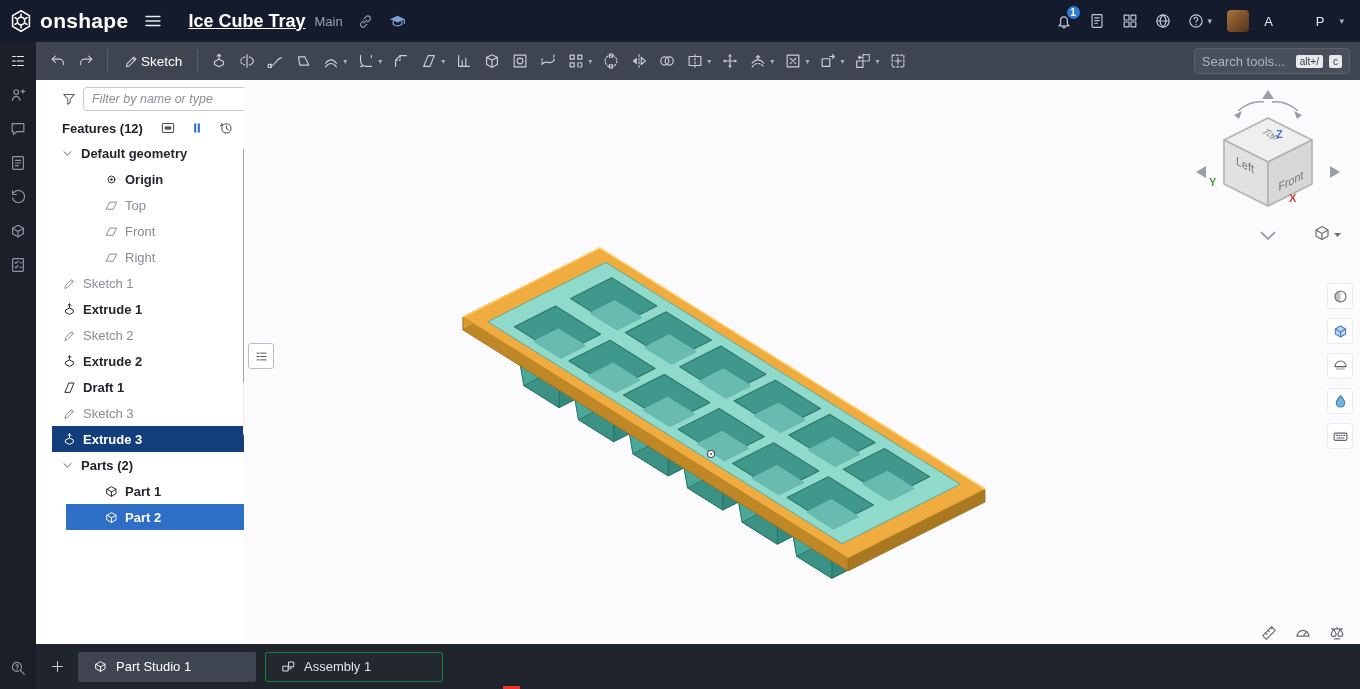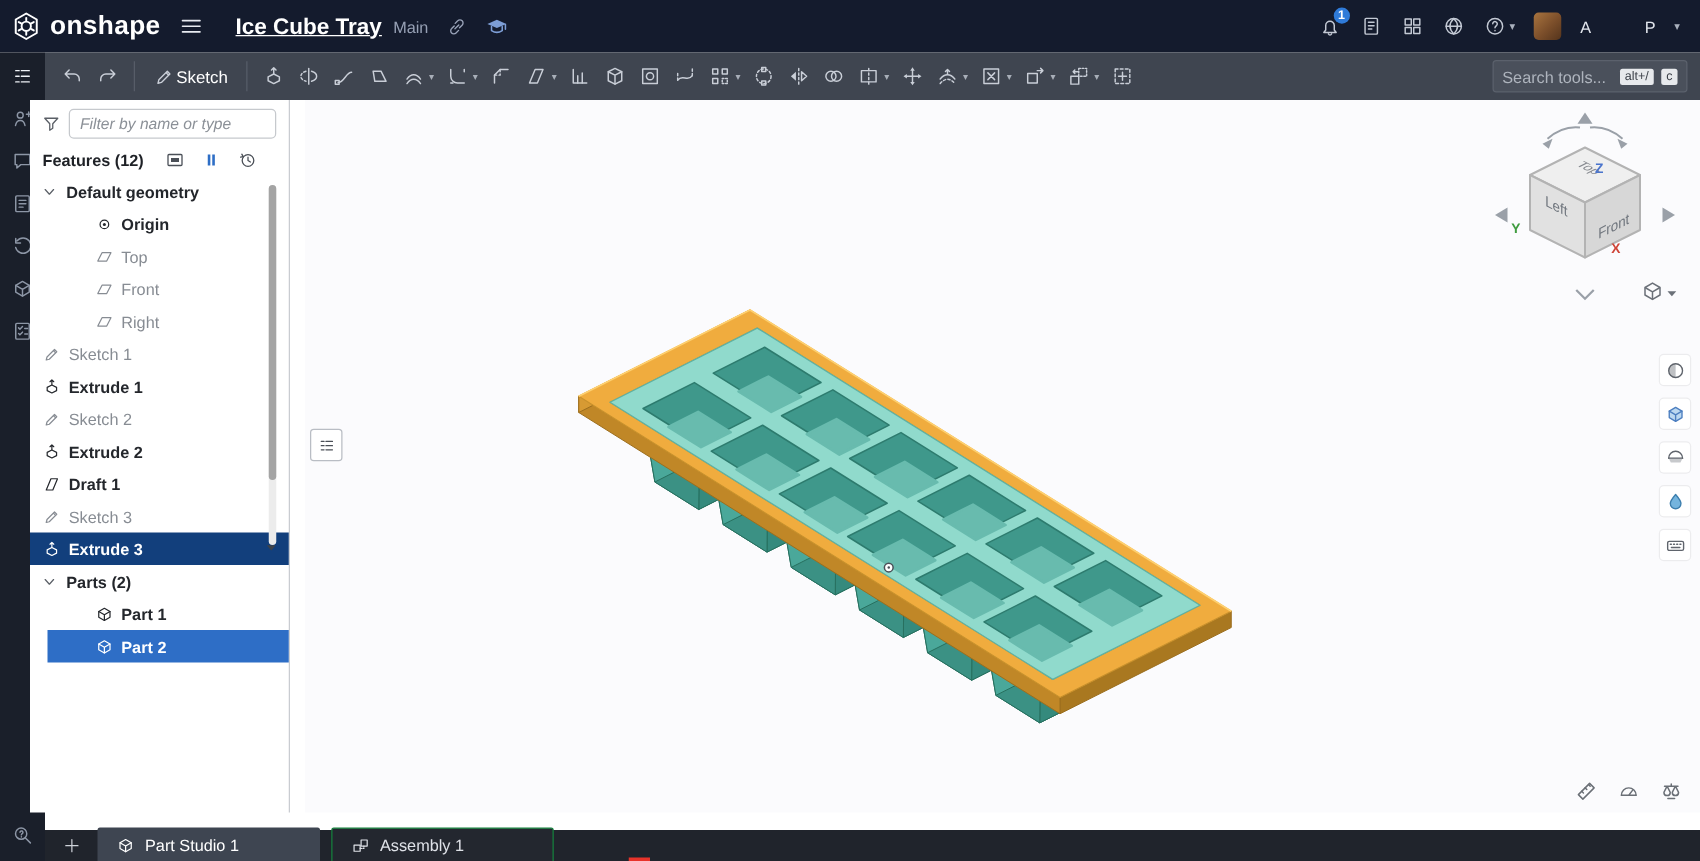--- a/index.html
+++ b/index.html
@@ -58,21 +58,21 @@
 
   
   .leftrail { position: absolute; left: 0; top: 42px; width: 36px; bottom: 0;
     background: #1a1f2a; display: flex; flex-direction: column; align-items: center;
     padding-top: 10px; gap: 16px; }
   .rail-btn { color: #8d96a6; }
   .rail-btn.active { color: #eef1f6; }
   .rail-bottom { margin-top: auto; margin-bottom: 12px; }
 
   
-  .panel { position: absolute; left: 24px; top: 80px; width: 208px; bottom: 39px;
+  .panel { position: absolute; left: 52px; top: 80px; width: 208px; bottom: 39px;
     background: #fff; border-right: 1px solid #c9ccd1; font-size: 13px; }
   .filter-row { display: flex; align-items: center; gap: 6px; padding: 7px 10px 4px 9px; color: #5a5f66; }
   .filter-row input { flex: 1; height: 24px; border: 1px solid #c6c9cd; border-radius: 4px;
     font-size: 12.5px; font-style: italic; padding: 0 8px; color: #333; outline: 0;
     font-family: inherit; min-width: 0; }
   .filter-row input::placeholder { color: #8b9097; opacity: 1; }
   .features-header { display: flex; align-items: center; gap: 13px; padding: 5px 10px 4px 10px; }
   .fh-label { font-weight: 700; font-size: 13px; color: #1e2126; margin-right: 4px; }
   .fh-ic { color: #4a4f57; }
   .fh-ic.c-pause { color: #2e6ec6; }
@@ -99,21 +99,21 @@
     background: #fff; border: 1px solid #b9bdc4; border-radius: 3px;
     display: flex; align-items: center; justify-content: center; color: #4a4f57; }
   .viewcube { position: absolute; right: 12px; top: 4px; width: 160px; height: 160px; color: #9aa0a8; }
   .right-rail { position: absolute; right: 8px; top: 204px; display: flex; flex-direction: column; gap: 11px; }
   .rr-btn { width: 24px; height: 24px; background: #fff; border-radius: 3px;
     display: flex; align-items: center; justify-content: center; color: #5f646c;
     box-shadow: 0 0 0 1px rgba(0,0,0,.06); }
   .vp-bottom { position: absolute; right: 14px; bottom: 8px; display: flex; gap: 16px; color: #6a6f76; }
 
   
-  .tabbar { position: absolute; left: 36px; right: 0; bottom: 0; height: 25px;
+  .tabbar { position: absolute; left: 36px; right: 0; bottom: 0; height: 45px;
     background: #20242c; display: flex; align-items: center; gap: 9px; padding-left: 9px; }
   .add-tab { width: 24px; height: 24px; display: flex; align-items: center; justify-content: center; color: #cfd3da; }
   .tab { height: 30px; display: flex; align-items: center; gap: 8px; padding: 0 15px;
     font-size: 13px; border-radius: 2px; min-width: 178px; }
   .tab.active { background: #3e4551; color: #fff; }
   .tab.inactive { background: #23272f; color: #dfe2e8; border: 1px solid #15803d; }
   .red-indicator { position: absolute; left: 503px; bottom: 0; width: 17px; height: 3px; background: #e8332a; }
 </style>
 </head>
 <body>

